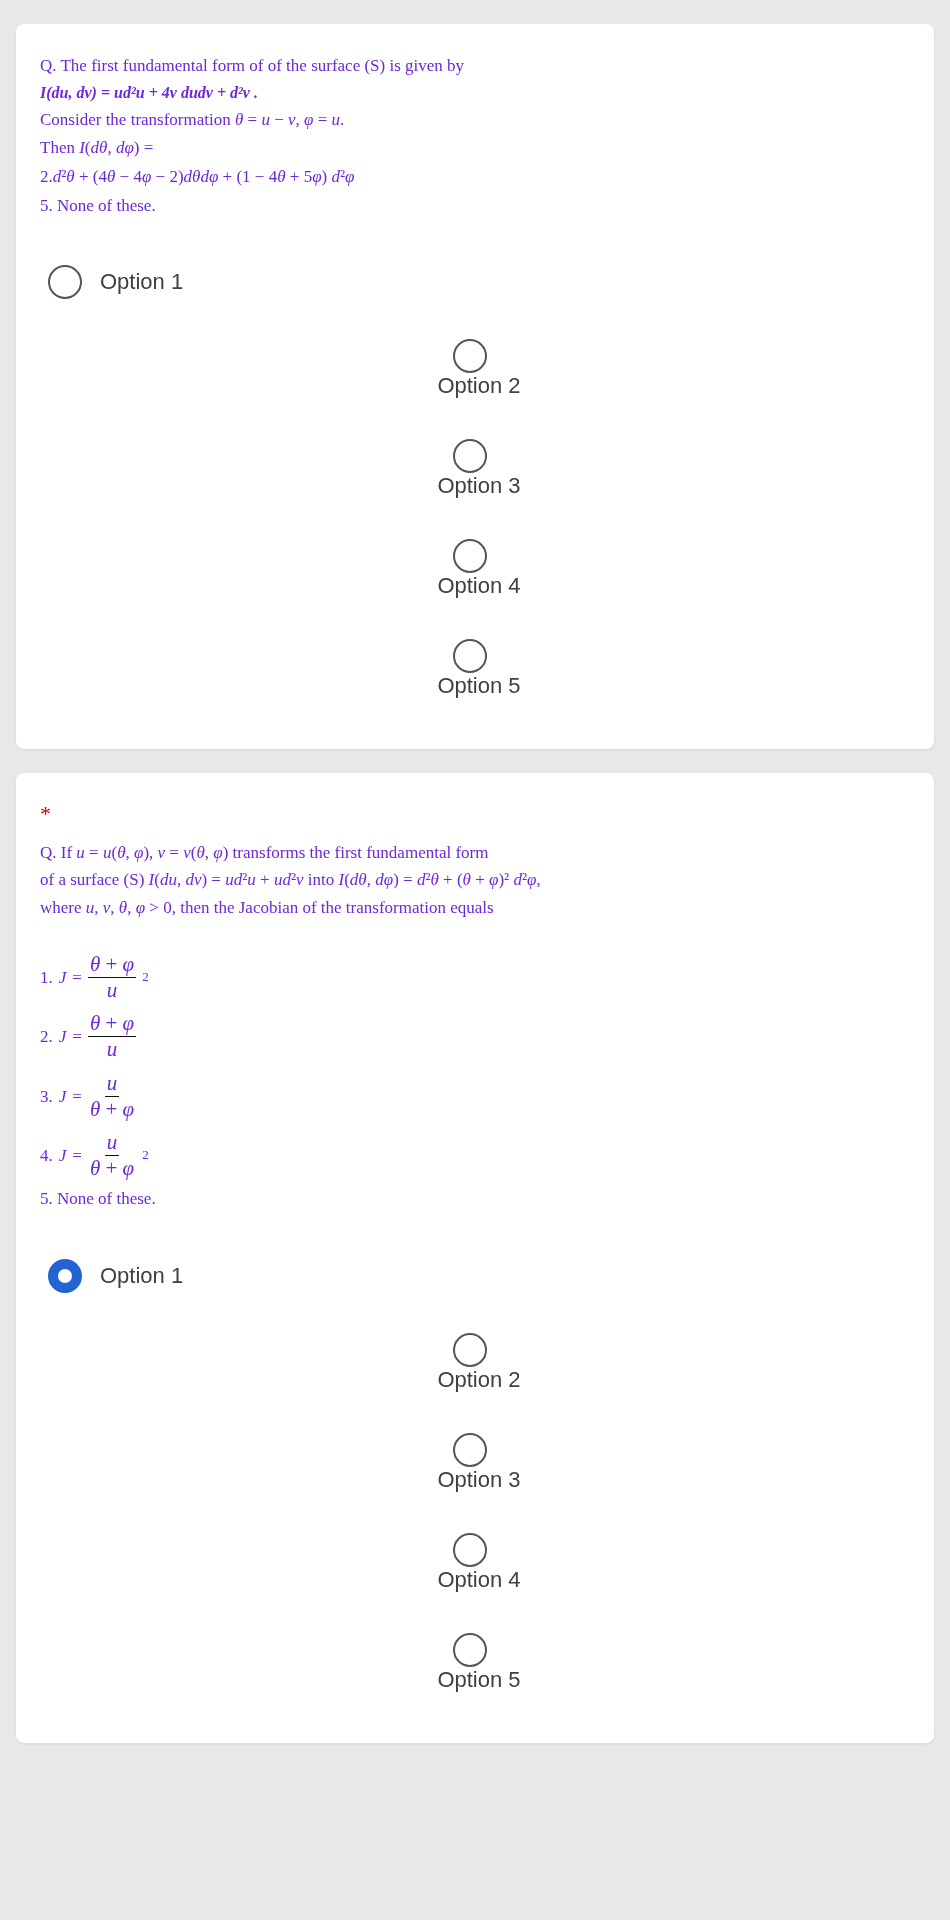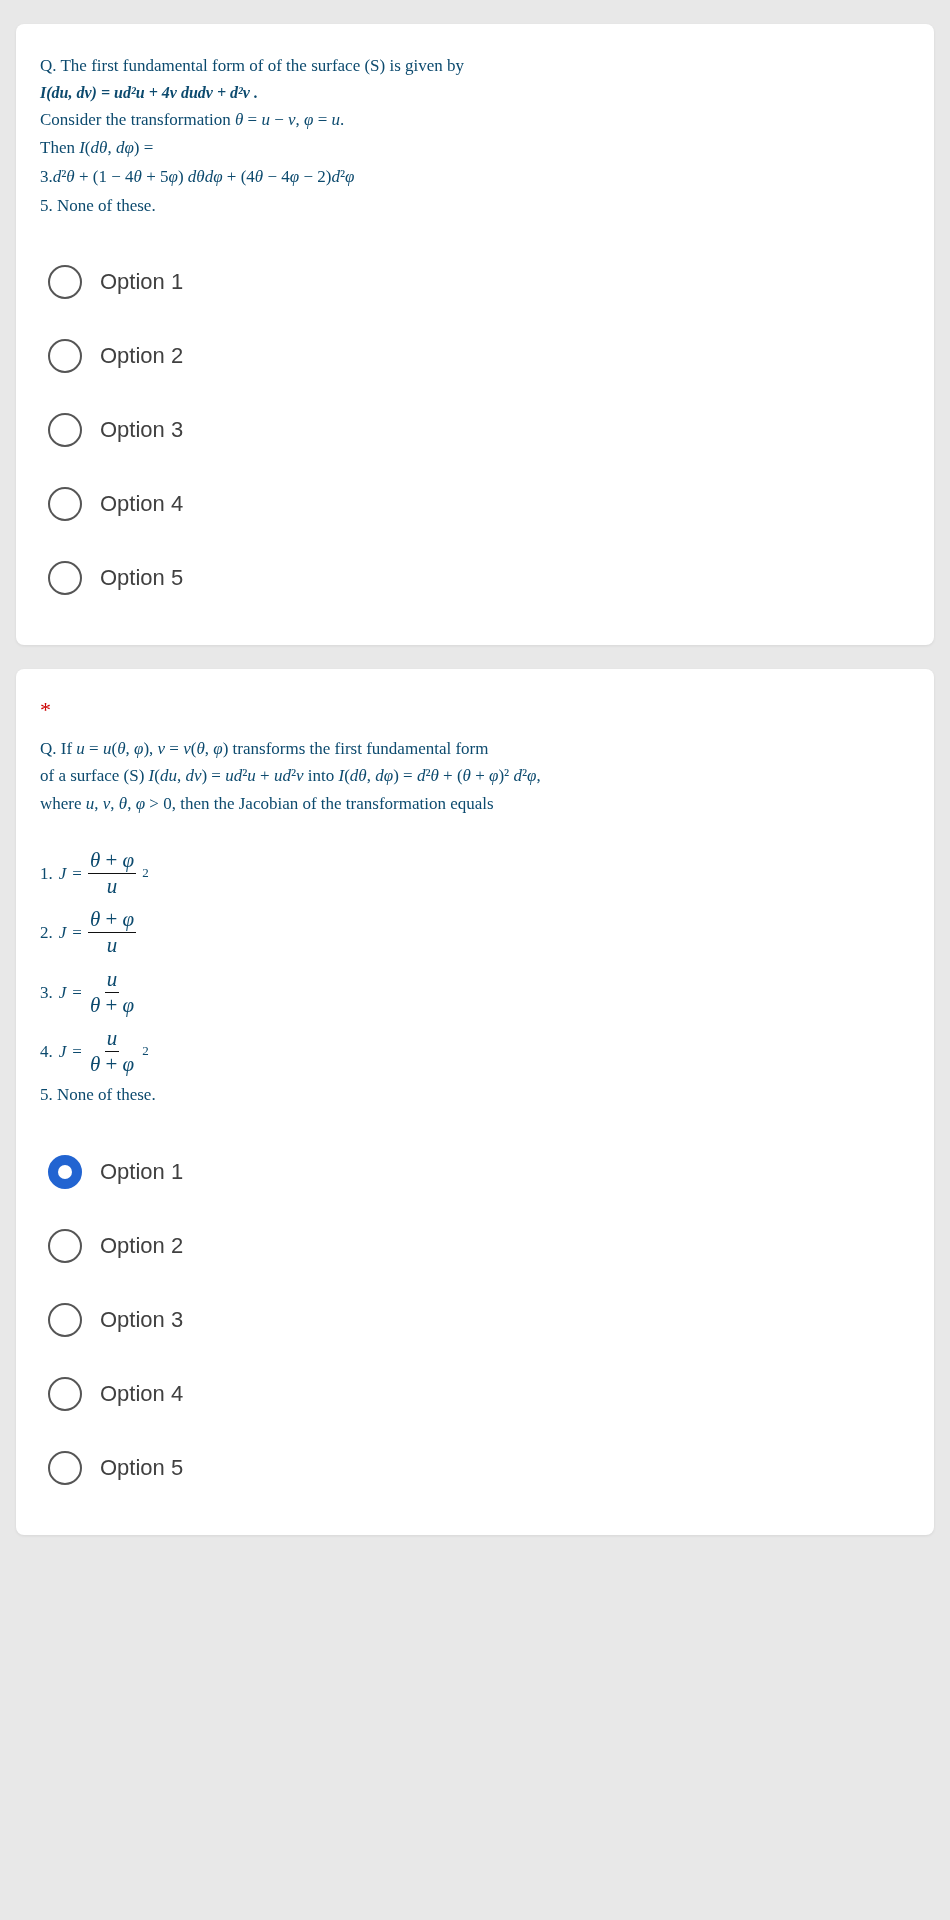--- a/index.html
+++ b/index.html
@@ -14,21 +14,21 @@
       background: #fff;
       border-radius: 8px;
       margin: 24px 16px;
       padding: 28px 24px 32px 24px;
       box-shadow: 0 1px 3px rgba(0,0,0,0.08);
     }
 
     .question-text {
       font-size: 17px;
       line-height: 1.6;
-      color: #0c4a6e;
+      color: #6d28d9;
       margin-bottom: 28px;
     }
 
     .question-text .math-line {
       display: block;
       margin: 2px 0;
     }
 
     .options-list {
       list-style: none;
@@ -39,20 +39,21 @@
     .option-item {
       display: flex;
       align-items: center;
       padding: 18px 0 18px 8px;
       cursor: pointer;
       border-bottom: none;
     }
 
     .option-item + .option-item {
       margin-top: 4px;
+      flex-direction: column;
     }
 
     .radio-circle {
       width: 34px;
       height: 34px;
       border-radius: 50%;
       border: 2.5px solid #555;
       display: flex;
       align-items: center;
       justify-content: center;
@@ -130,21 +131,21 @@
   </style>
 </head>
 <body>
 
 <div class="question-card">
   <div class="question-text">
     Q. The first fundamental form of of the surface (S) is given by<br>
     <span class="math-block"><i>I</i>(<i>du</i>, <i>dv</i>) = <i>ud</i>²<i>u</i> + 4<i>v</i> <i>dudv</i> + <i>d</i>²<i>v</i> .</span><br>
     Consider the transformation <i>θ</i> = <i>u</i> − <i>v</i>, <i>φ</i> = <i>u</i>.<br>
     Then <i>I</i>(<i>dθ</i>, <i>dφ</i>) =<br>
-    <span class="math-line">3.<i>d</i>²<i>θ</i> + (1 − 4<i>θ</i> + 5<i>φ</i>) <i>dθdφ</i> + (4<i>θ</i> − 4<i>φ</i> − 2)<i>d</i>²<i>φ</i></span>
+    <span class="math-line">2.<i>d</i>²<i>θ</i> + (4<i>θ</i> − 4<i>φ</i> − 2)<i>dθdφ</i> + (1 − 4<i>θ</i> + 5<i>φ</i>) <i>d</i>²<i>φ</i></span>
     <span class="math-line">5. None of these.</span>
   </div>
 
   <ul class="options-list">
     <li class="option-item">
       <div class="radio-circle"></div>
       <span class="option-label">Option 1</span>
     </li>
     <li class="option-item">
       <div class="radio-circle"></div>

